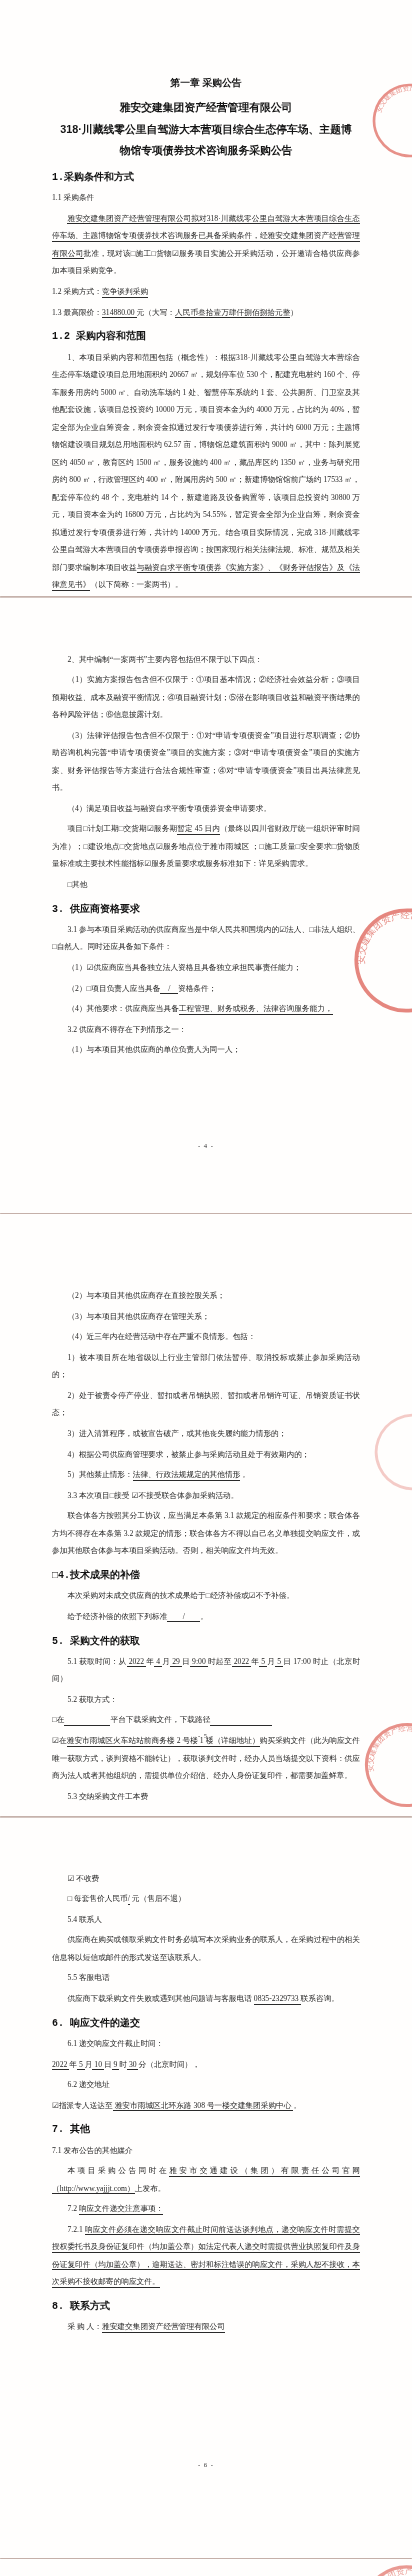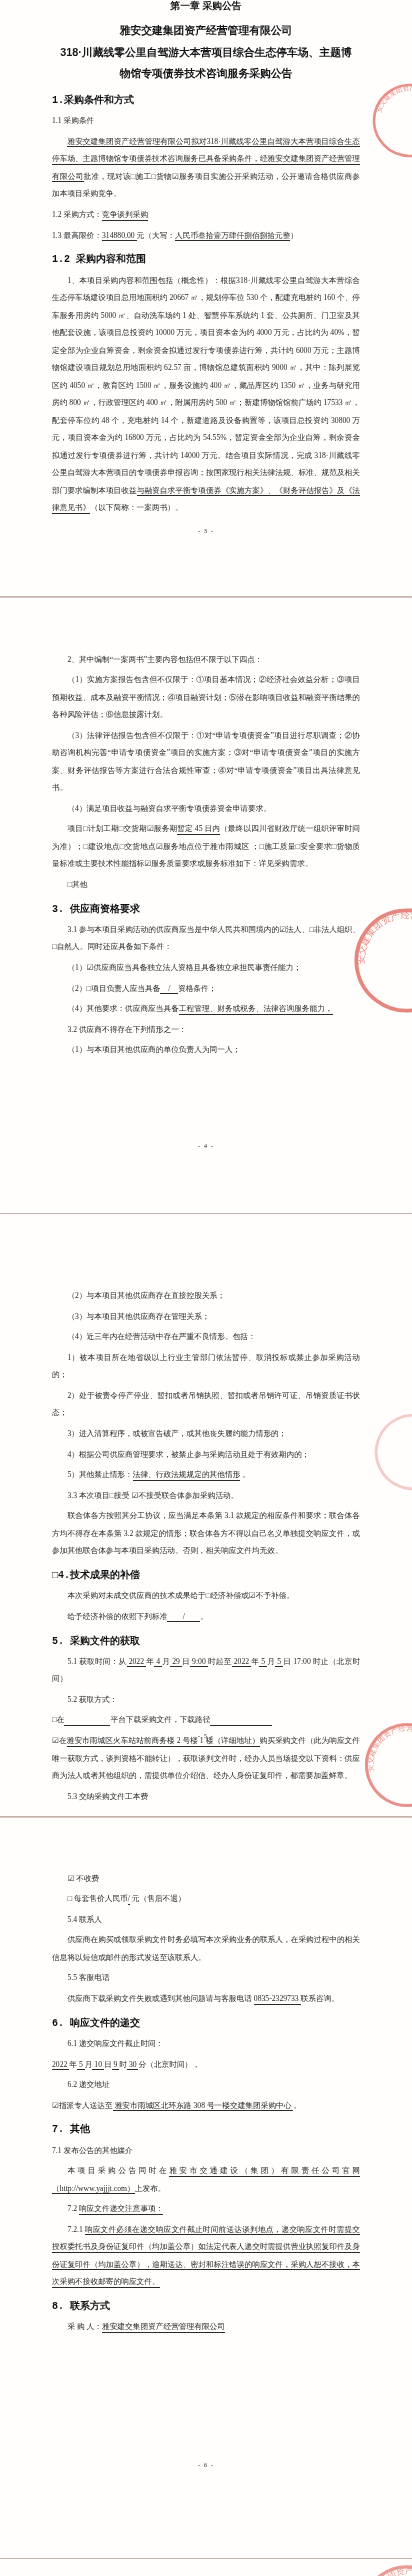--- a/index.html
+++ b/index.html
@@ -1,18 +1,18 @@
 <!DOCTYPE html>
 <html style="font-size:8.2px"><head>
 <meta charset="utf-8">
 <style>
   html,body{margin:0;padding:0;background:#e9e4e0;}
   #doc{width:412px;margin:0 auto;background:#e9e4e0;font-family:"Liberation Serif","DejaVu Serif",serif;color:#1f1f1f;}
   .page{position:relative;width:412px;background:#fffefd;overflow:hidden;box-shadow:0 1px 1.5px rgba(160,120,110,.5);}
-  .pg1{height:596px;}
+  .pg1{height:596px;padding-top:77px;}
   .pg2{height:615px;padding-top:50px;}
   .pg3{height:602px;padding-top:70px;}
   .pg4{height:740px;padding-top:49px;}
   .pg5{height:543px;padding-top:80px;}
   .gap{height:1.5px;background:#ded6d1;}
   .page{box-sizing:border-box;padding-left:52px;padding-right:52px;}
   .chapter{font-family:"Liberation Sans","DejaVu Sans",sans-serif;font-weight:bold;font-size:9.8px;text-align:center;margin:0 0 7.2px 0;color:#161616;}
   .title{font-family:"Liberation Sans","DejaVu Sans",sans-serif;font-weight:bold;font-size:10.8px;text-align:center;line-height:21.6px;color:#161616;}
   .h1{font-family:Liberation Mono, monospace;font-weight:bold;font-size:10px;margin:8.2px 0 5.2px 0;color:#111;}
   .para,.p0{font-size:7.7px;line-height:17.5px;text-align:justify;margin:3.1px 0;}

